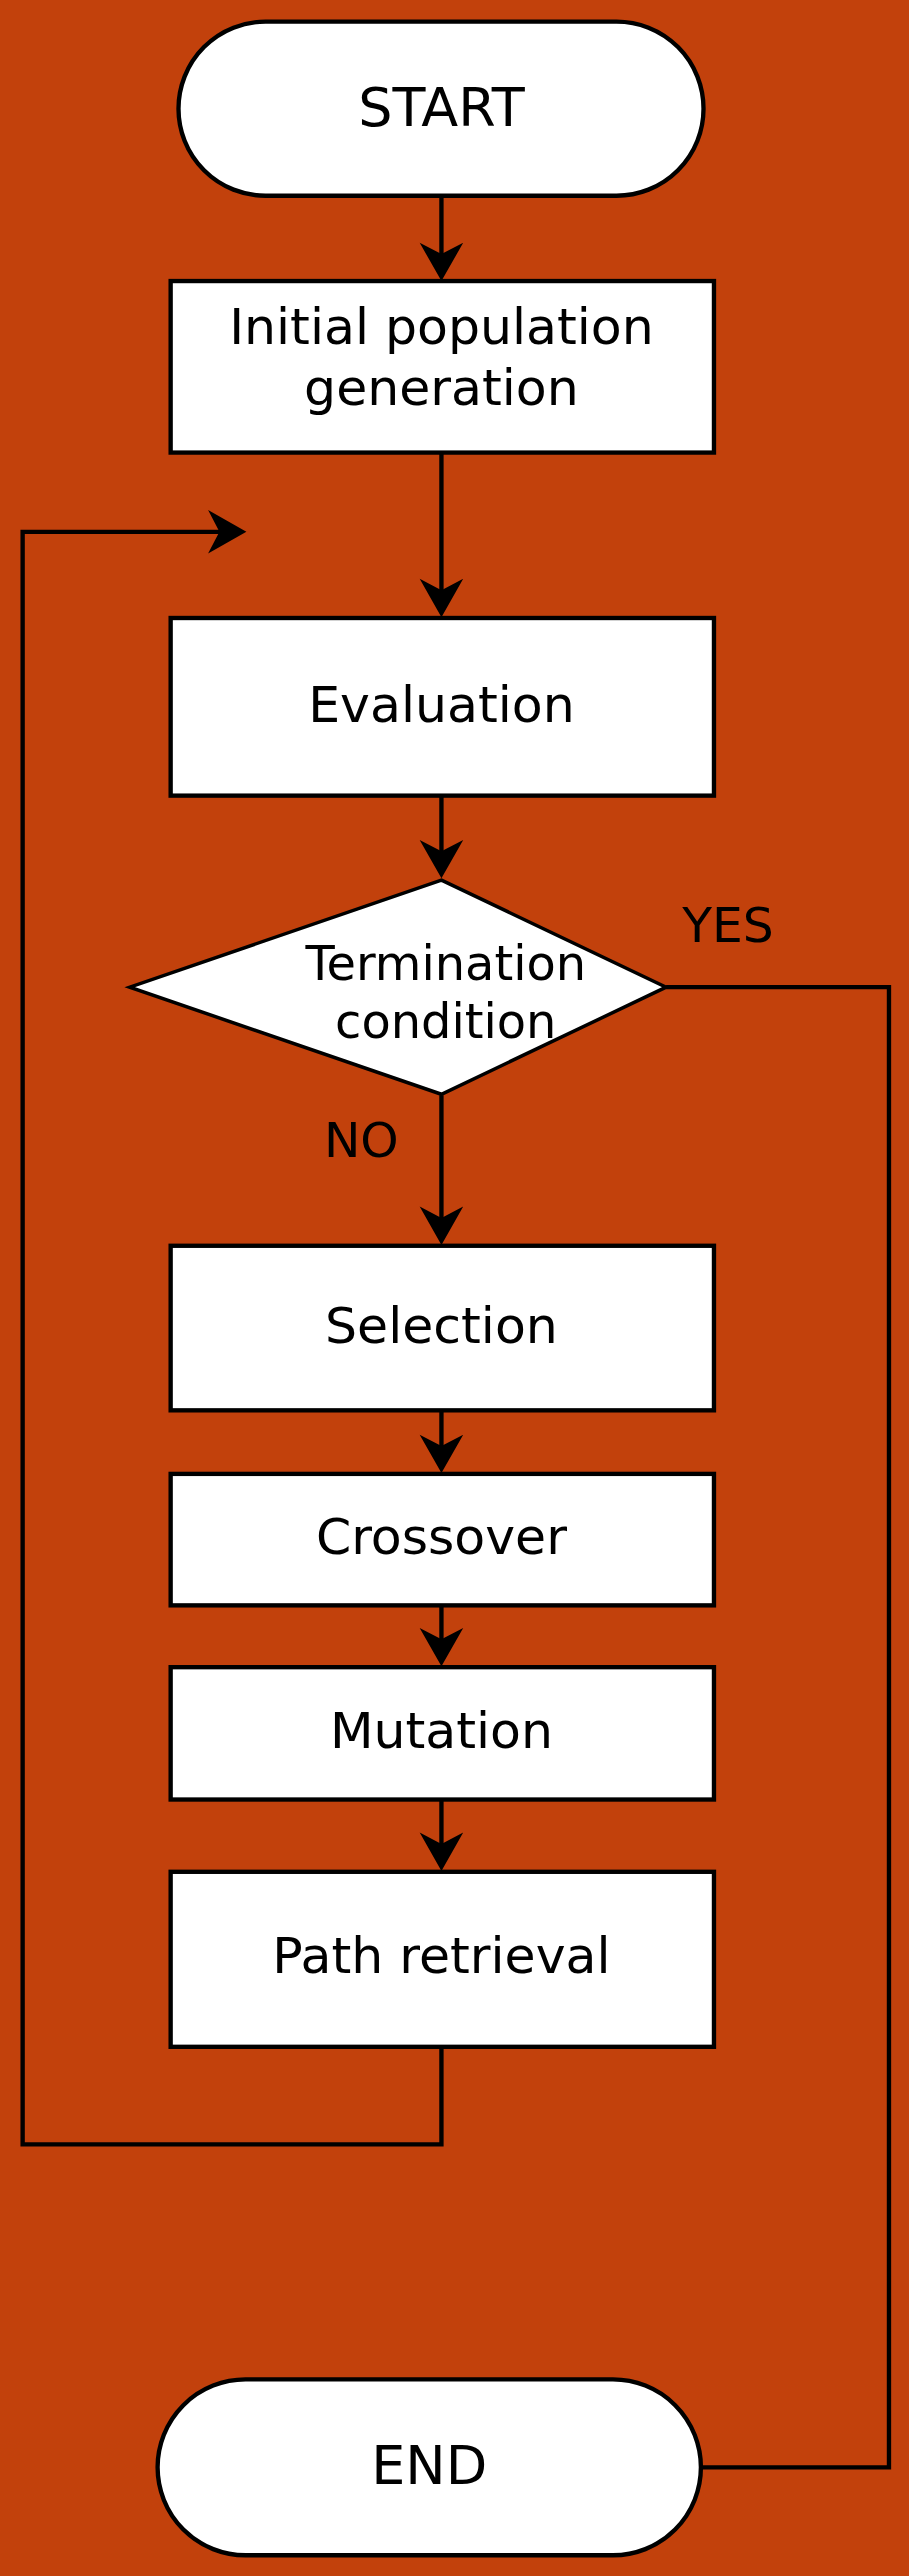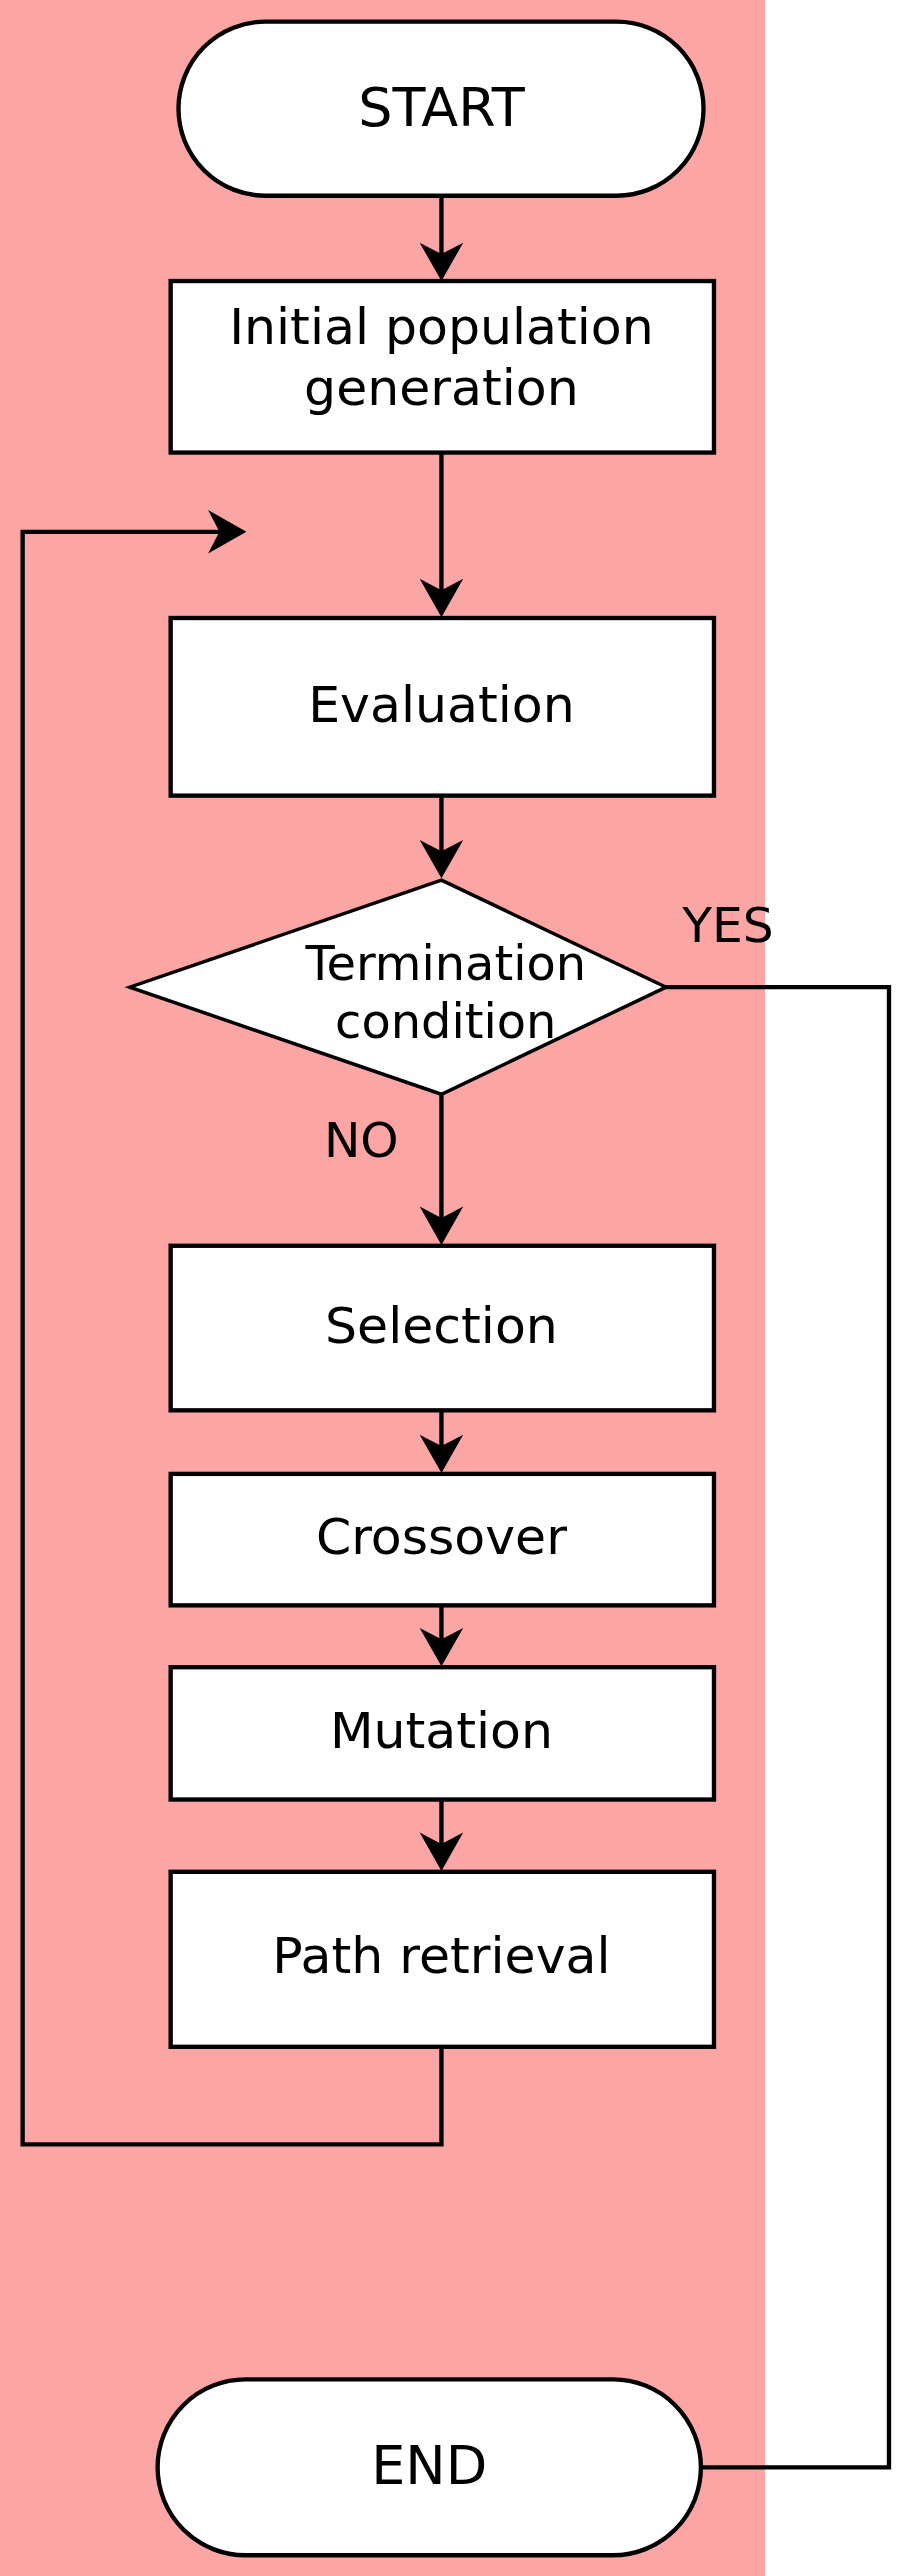--- a/index.html
+++ b/index.html
@@ -8,23 +8,23 @@
     background: #ffffff;
   }
   body {
     width: 909px;
     height: 2576px;
     font-family: "DejaVu Sans", sans-serif;
     overflow: hidden;
   }
   #flow-root {
     position: relative;
-    width: 765px;
+    width: 909px;
     height: 2576px;
-    background: #fca5a5;
+    background: #c2410c;
   }
   svg#flowchart {
     display: block;
     width: 909px;
     height: 2576px;
   }
   .node-shape {
     fill: #ffffff;
     stroke: #000000;
     stroke-width: 5;

